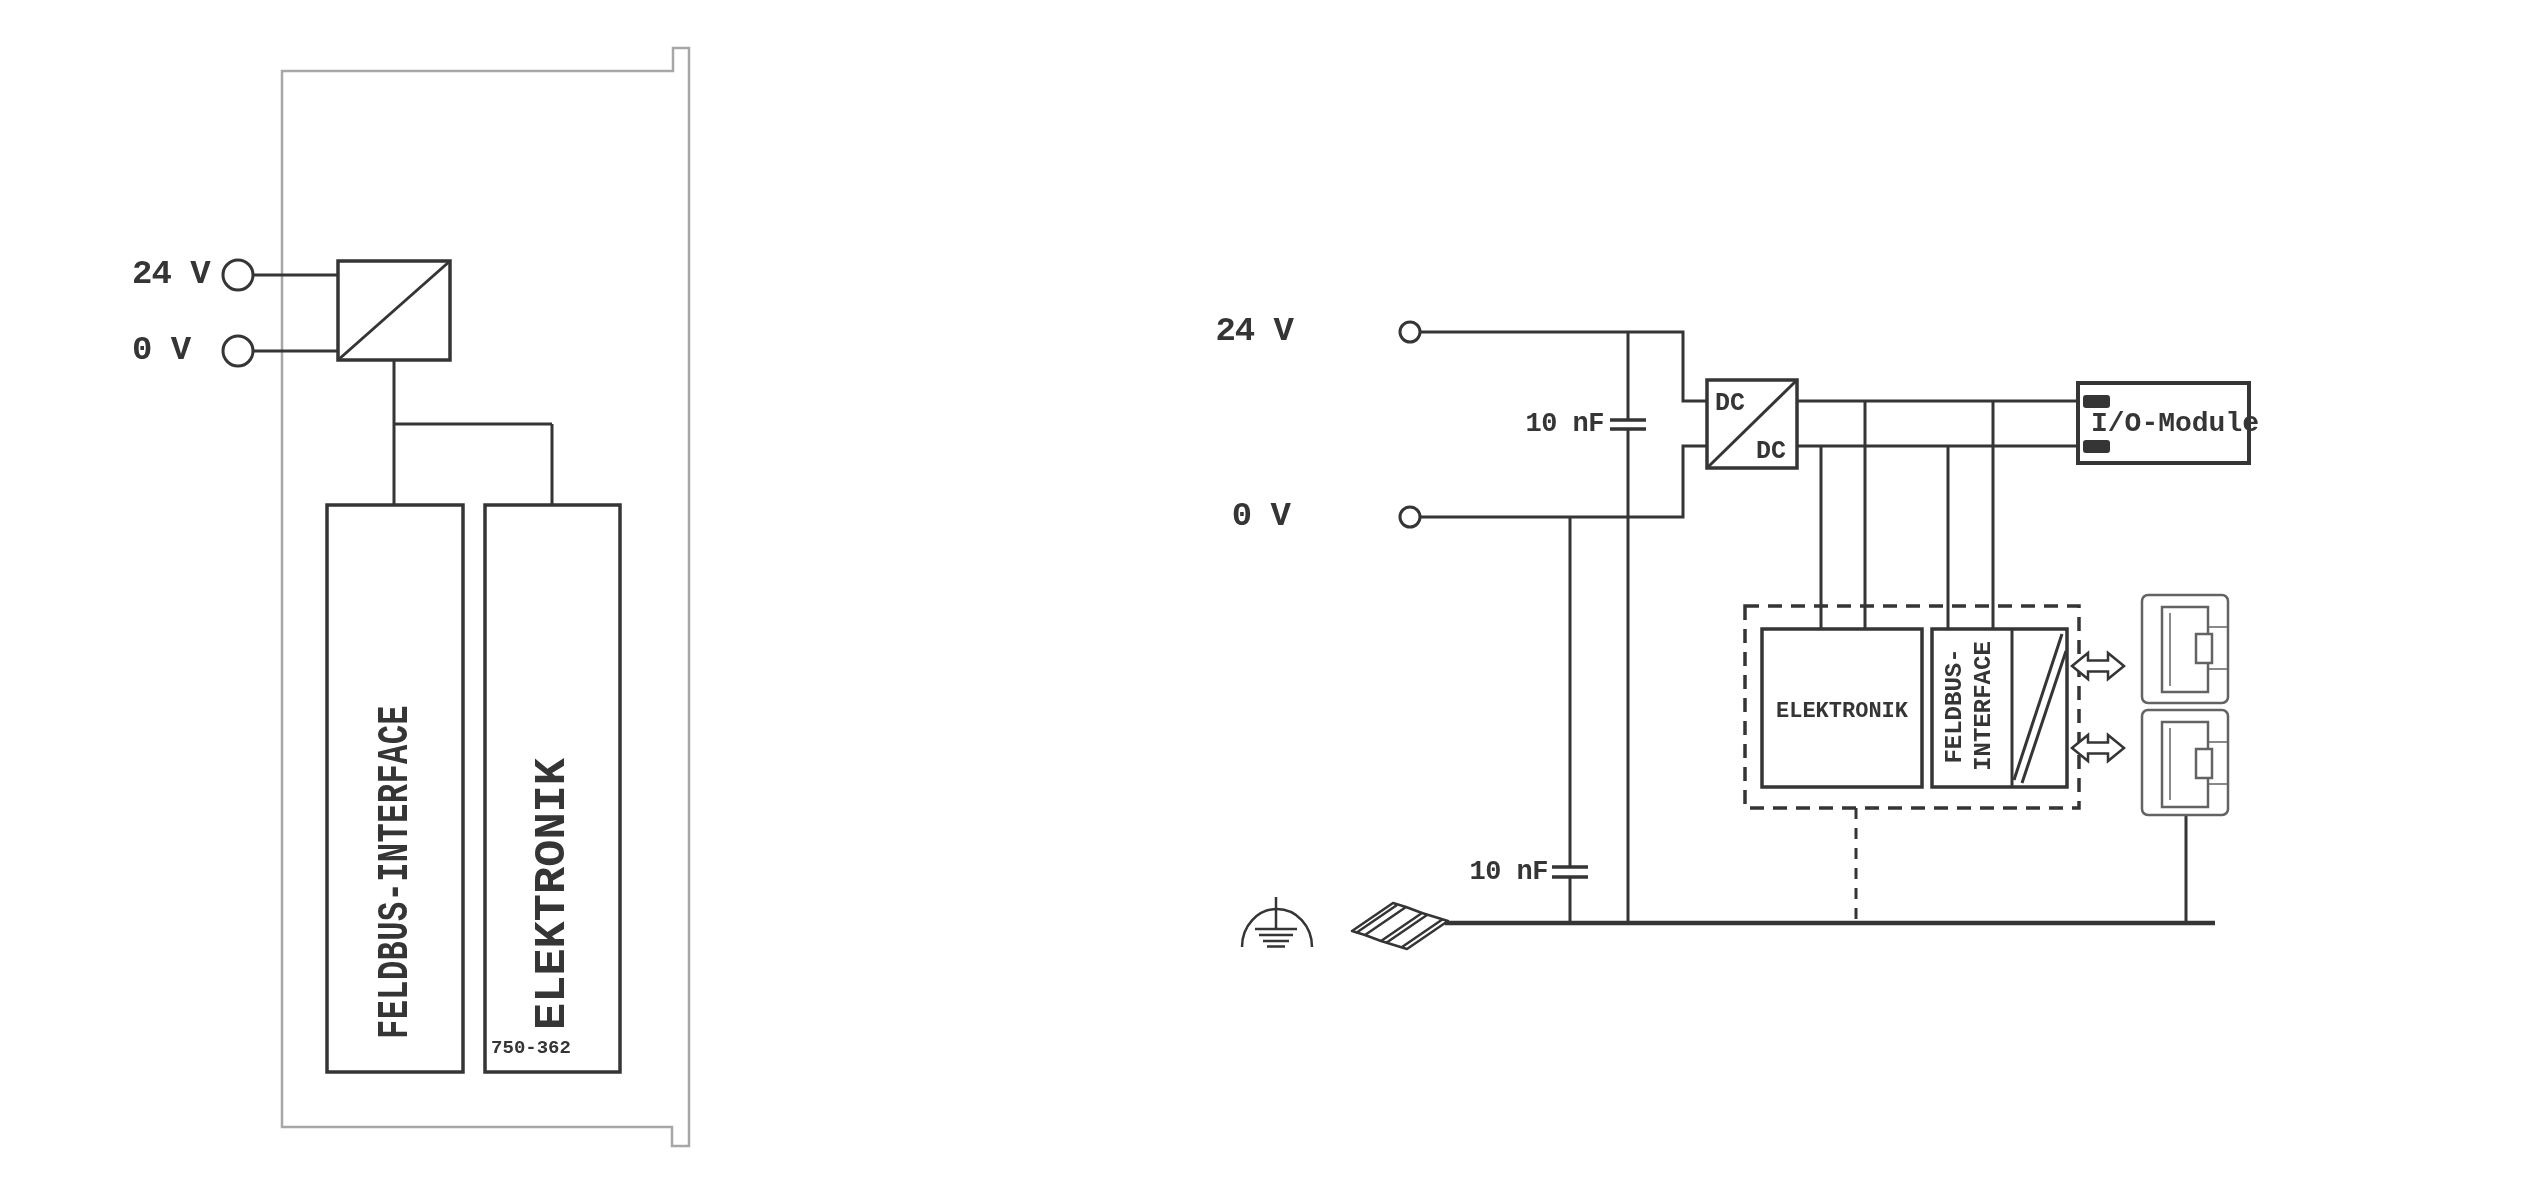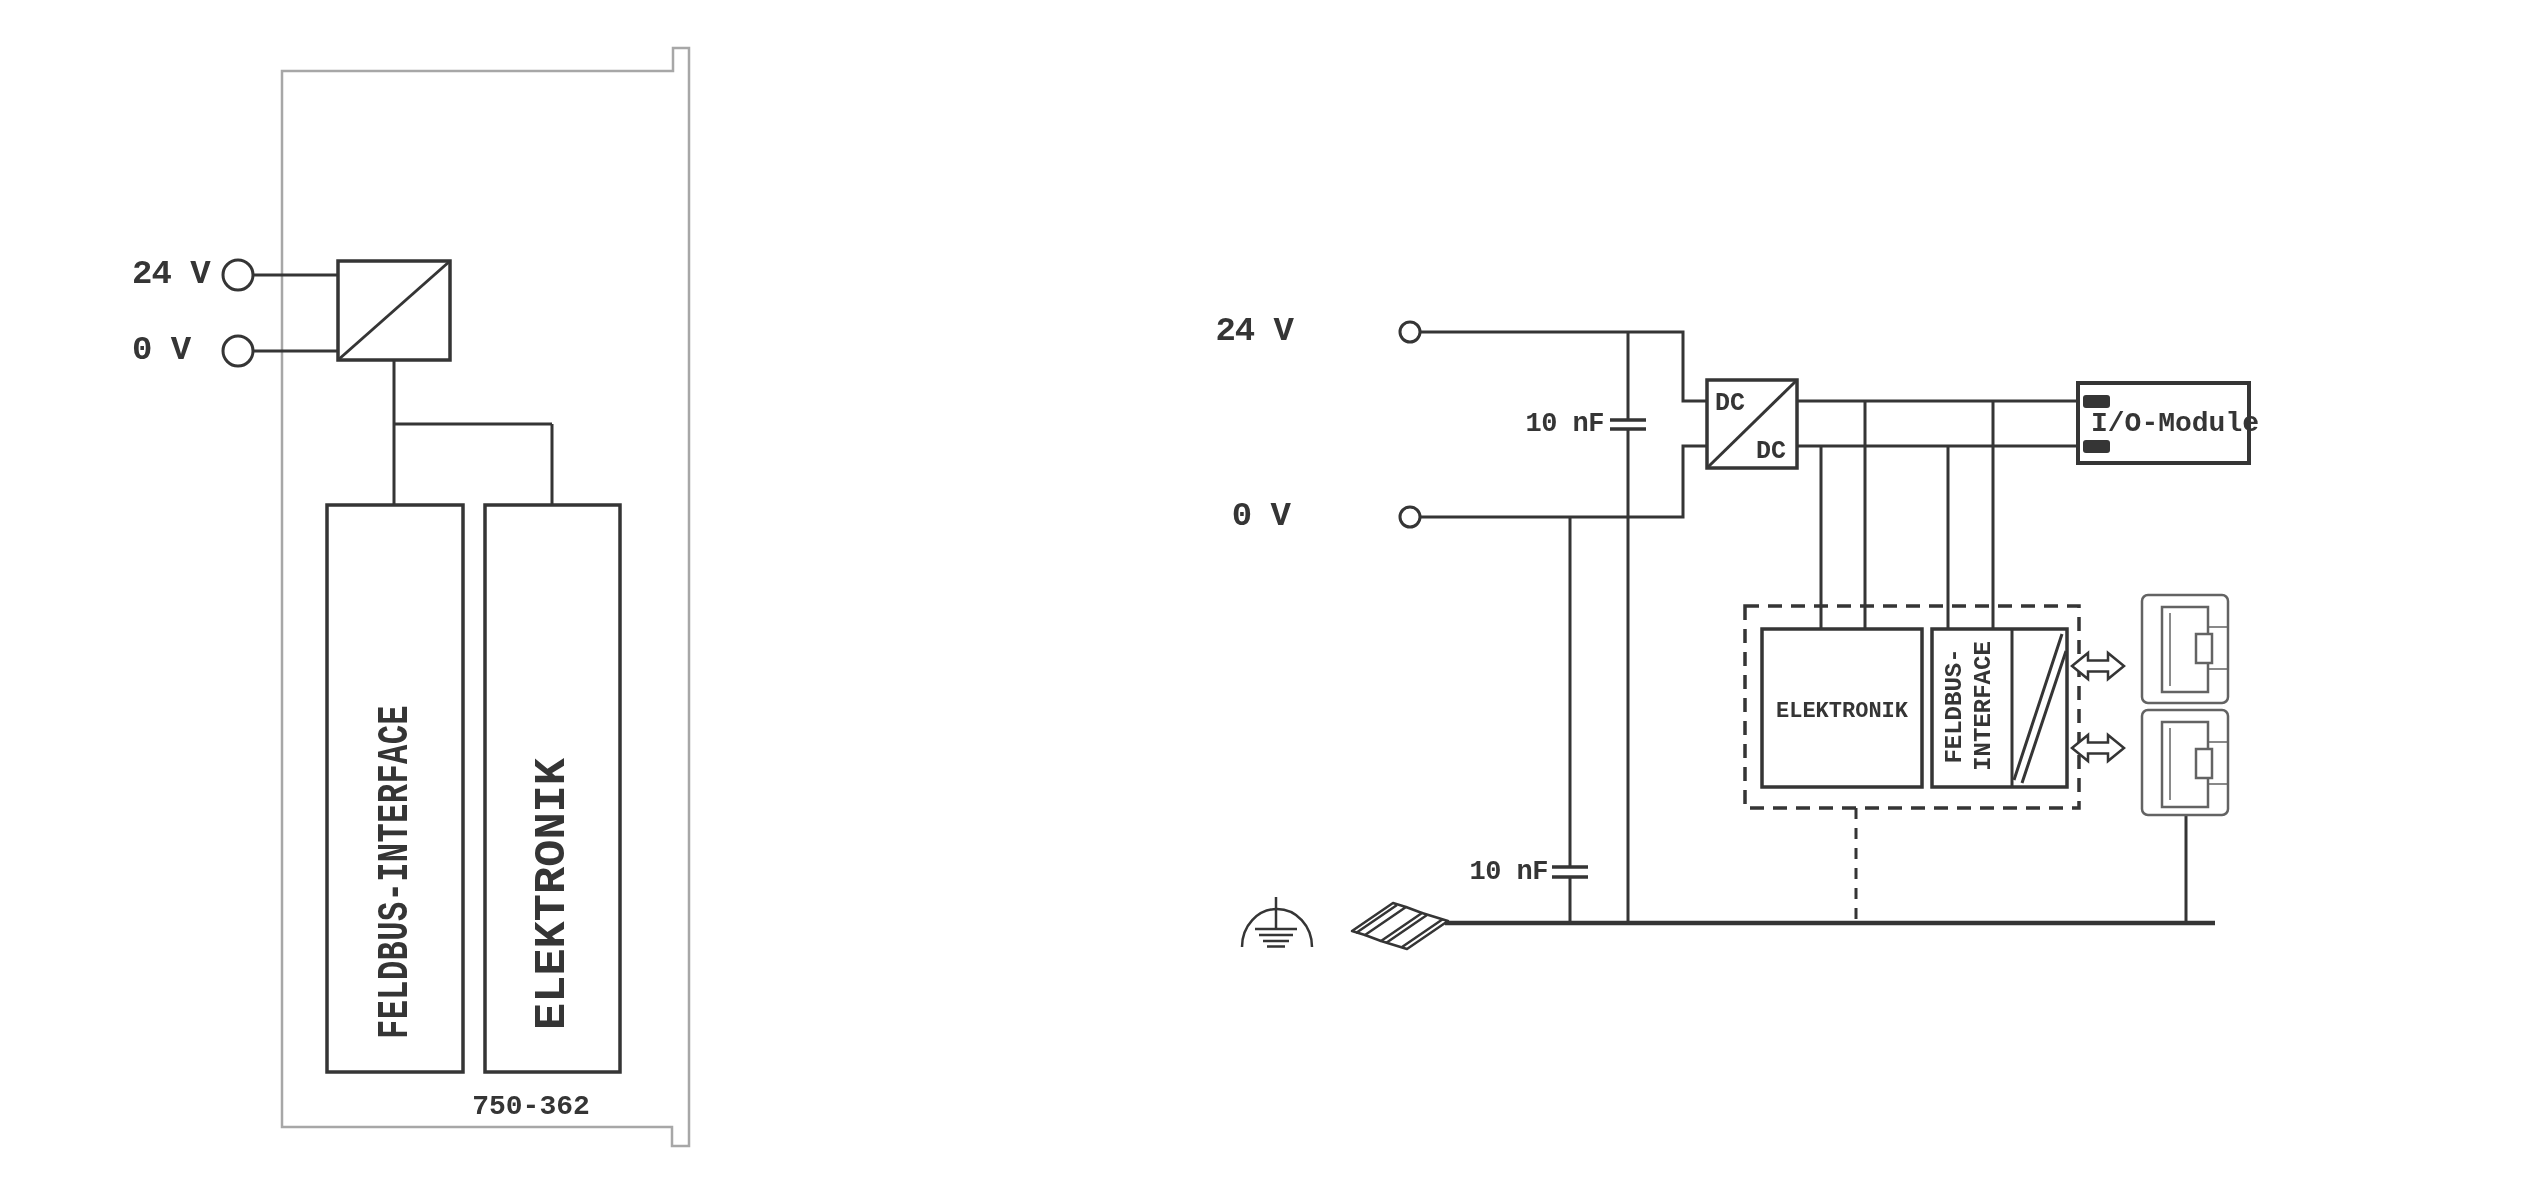--- a/index.html
+++ b/index.html
@@ -125,21 +125,21 @@
         <path class="icon-ln" d="M1365,935 L1381,941 M1406,907 L1422,913"></path>
         <path class="icon-ln" d="M1356,933 L1397,905 M1386,943 L1427,915 M1402,947 L1443,919"></path>
       </g>
     </g>
   </svg>
 
   <div class="lbl vmid" style="left:132px;top:275px;font-size:34px;letter-spacing:-1px">24 V</div>
   <div class="lbl vmid" style="left:132px;top:351px;font-size:34px;letter-spacing:-1px">0 V</div>
   <div class="lbl rot-fi" style="left:395px;top:872px;font-size:44px;letter-spacing:0.5px">FELDBUS-INTERFACE</div>
   <div class="lbl rot-el" style="left:552px;top:894px;font-size:44px">ELEKTRONIK</div>
-  <div class="lbl ctr" style="left:531px;top:1107px;font-size:28px">750-362</div>
+  <div class="lbl ctr" style="left:531px;top:1049px;font-size:19px">750-362</div>
 
   <div class="lbl vmid rt" style="left:1140px;top:332px;width:153px;font-size:34px;letter-spacing:-1px">24 V</div>
   <div class="lbl vmid rt" style="left:1140px;top:517px;width:150px;font-size:34px;letter-spacing:-1px">0 V</div>
   <div class="lbl vmid rt" style="left:1474px;top:424px;width:130px;font-size:27px;letter-spacing:-0.5px">10 nF</div>
   <div class="lbl vmid rt" style="left:1418px;top:872px;width:130px;font-size:27px;letter-spacing:-0.5px">10 nF</div>
   <div class="lbl ctr" style="left:1730px;top:404px;font-size:25px">DC</div>
   <div class="lbl ctr" style="left:1771px;top:452px;font-size:25px">DC</div>
   <div class="lbl ctr" style="left:2175px;top:424px;font-size:28px">I/O-Module</div>
   <div class="lbl ctr" style="left:1842px;top:712px;font-size:22px">ELEKTRONIK</div>
   <div class="lbl rot2" style="left:1969px;top:706px;font-size:24px;line-height:29px">

